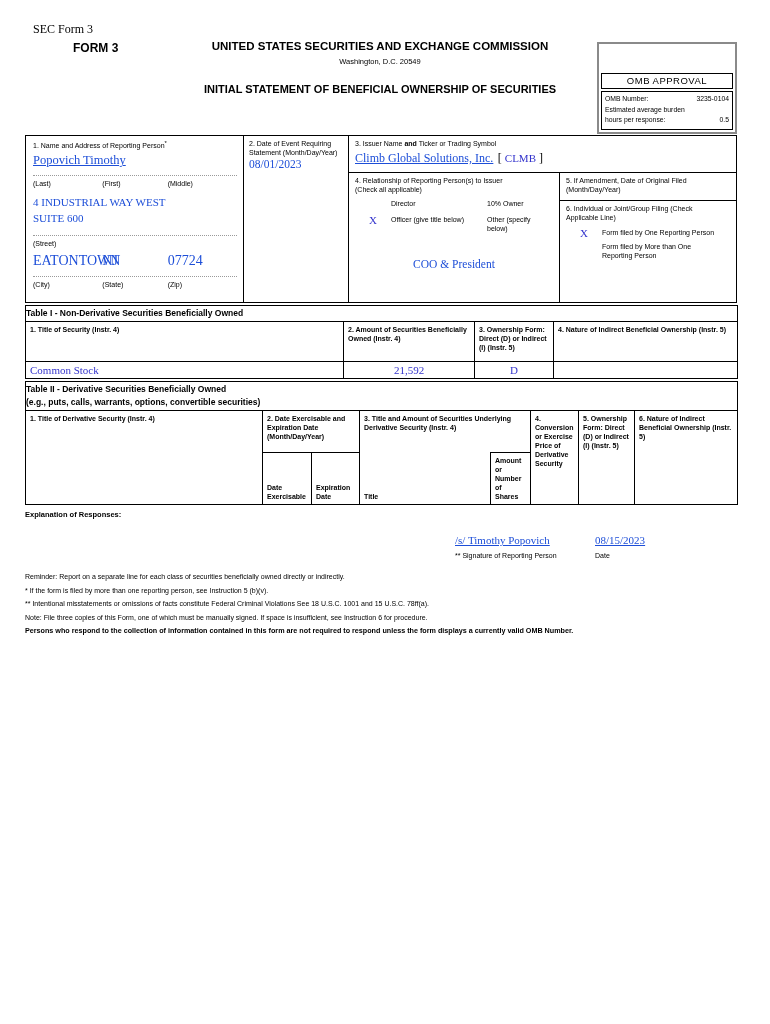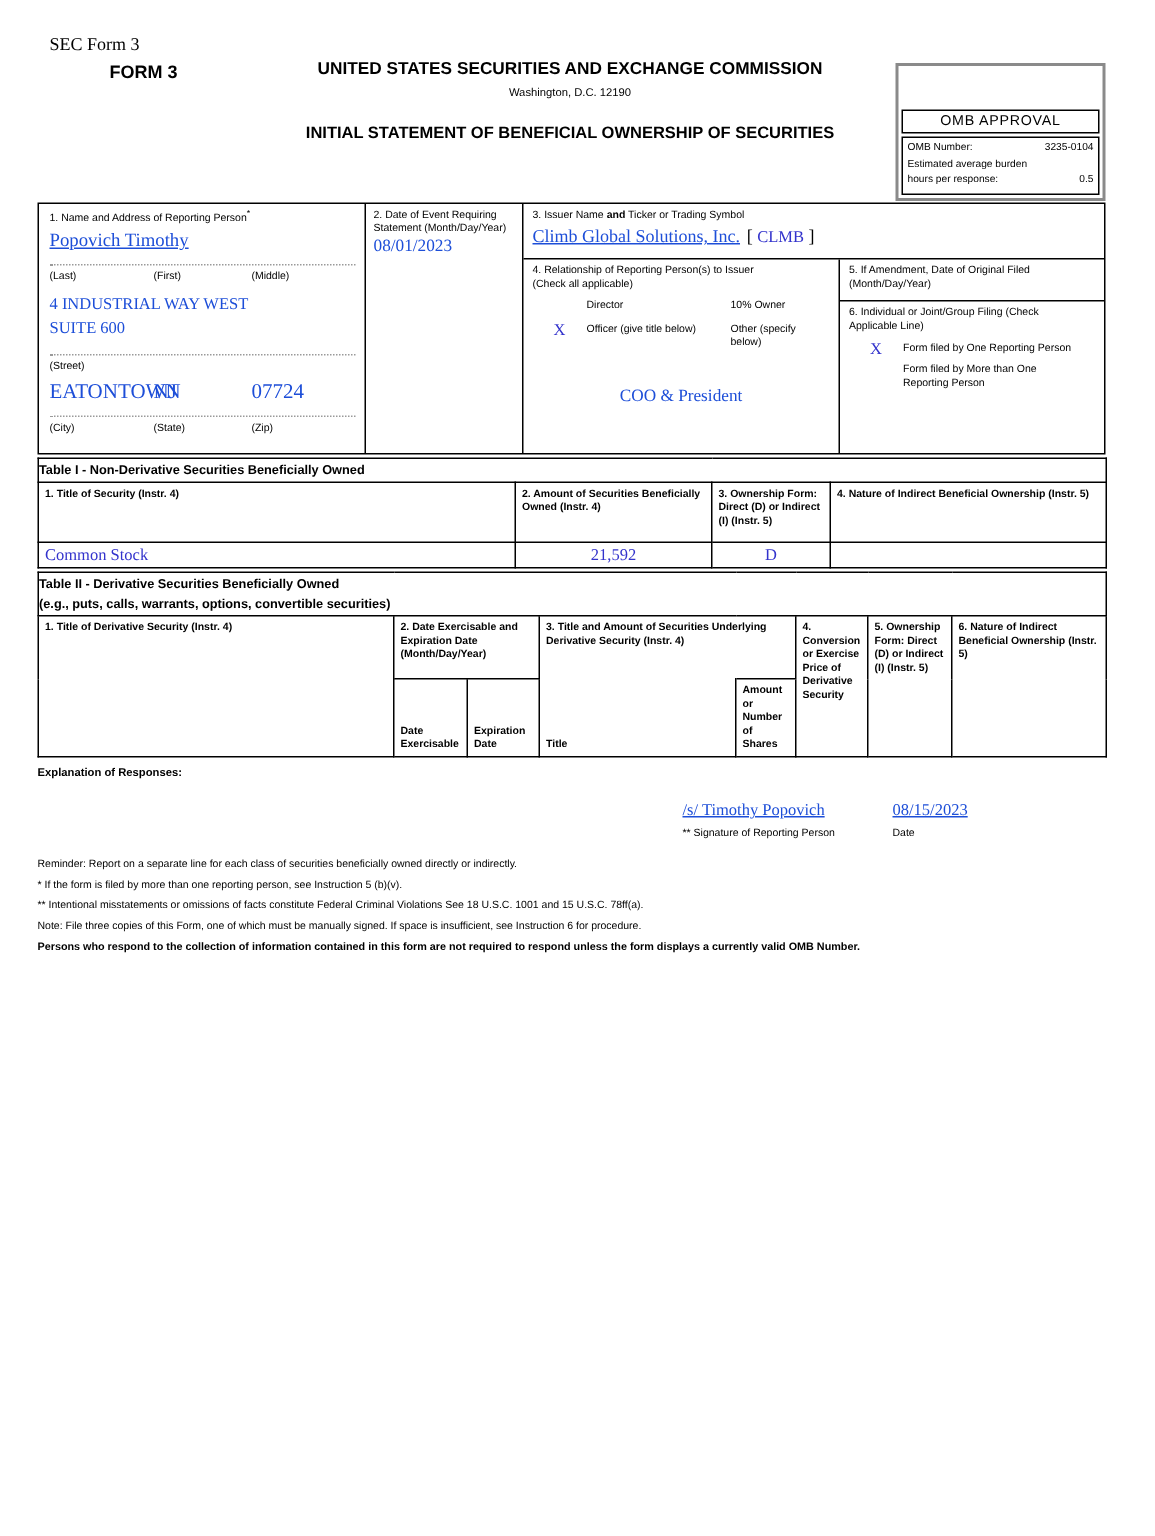--- a/index.html
+++ b/index.html
@@ -94,21 +94,21 @@
 </head>
 <body>
 
 <div class="page">
 
   <div class="sec-form-label">SEC Form 3</div>
   <div class="form3-label">FORM 3</div>
 
   <div class="header-center">
     <div class="commission-title">UNITED STATES SECURITIES AND EXCHANGE COMMISSION</div>
-    <div class="commission-addr">Washington, D.C. 12190</div>
+    <div class="commission-addr">Washington, D.C. 20549</div>
     <div class="form-title">INITIAL STATEMENT OF BENEFICIAL OWNERSHIP OF SECURITIES</div>
   </div>
 
   <div class="omb-box">
     <div class="omb-title">OMB APPROVAL</div>
     <div class="omb-body">
       <div class="omb-row">
         <span>OMB Number:</span>
         <span>3235-0104</span>
       </div>

